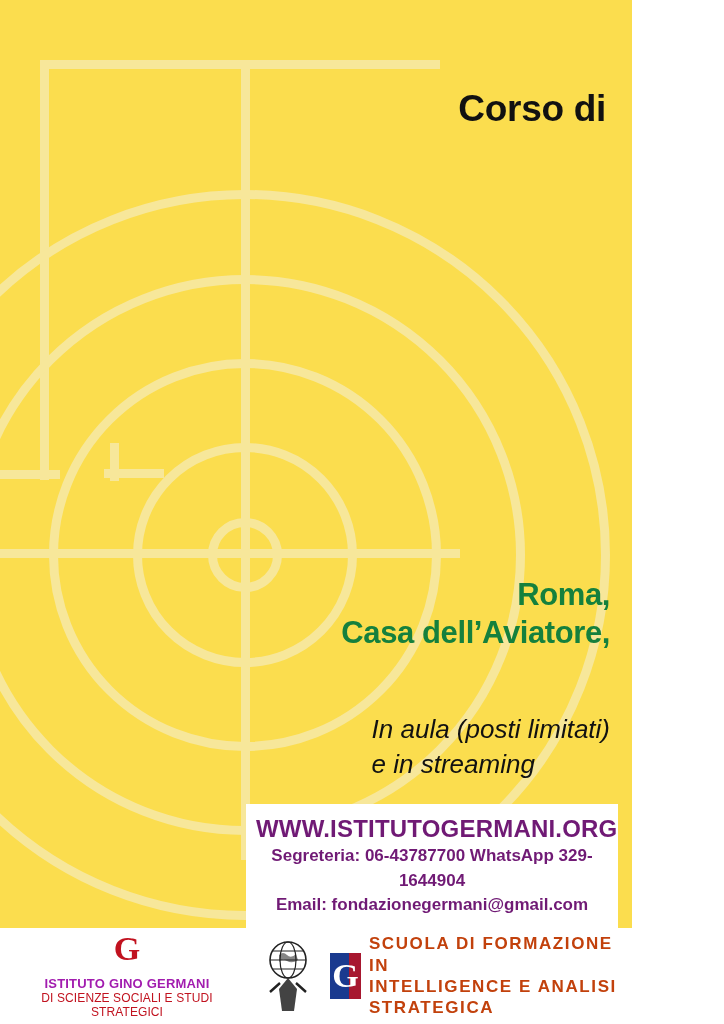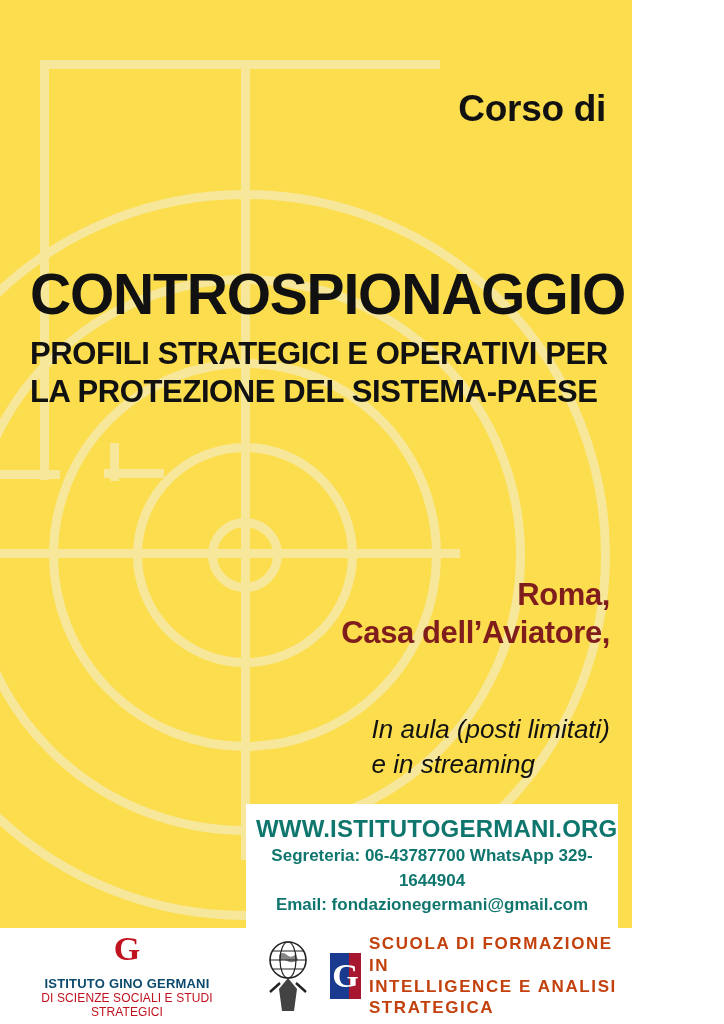--- a/index.html
+++ b/index.html
@@ -118,21 +118,21 @@
     font-weight: bold;
     line-height: 1.22;
     letter-spacing: -0.4px;
   }
 
   .event-block {
     position: absolute;
     right: 22px;
     top: 576px;
     text-align: right;
-    color: #7f1d1d;
+    color: #15803d;
     font-size: 31px;
     font-weight: bold;
     line-height: 1.24;
     letter-spacing: -0.4px;
   }
 
   .mode-block {
     position: absolute;
     right: 22px;
     top: 712px;
@@ -145,21 +145,21 @@
 
   .contact-box {
     position: absolute;
     left: 246px;
     right: 14px;
     top: 804px;
     background: #ffffff;
     padding: 9px 10px 11px 10px;
     box-sizing: border-box;
     text-align: center;
-    color: #0f766e;
+    color: #701a75;
   }
   .contact-box .url {
     font-size: 24px;
     font-weight: bold;
     letter-spacing: 0.2px;
     line-height: 1.3;
   }
   .contact-box .line {
     font-size: 17px;
     font-weight: bold;
@@ -195,21 +195,21 @@
     font-size: 34px;
     font-weight: bold;
     color: #c1121f;
     line-height: 0.95;
     font-family: "Liberation Serif", serif;
   }
   .logo-germani .l1 {
     font-size: 13px;
     font-weight: bold;
     letter-spacing: 0.2px;
-    color: #0c4a6e;
+    color: #a21caf;
     margin-top: 11px;
   }
   .logo-germani .l2 {
     font-size: 12px;
     font-weight: normal;
     letter-spacing: 0.1px;
     color: #c1121f;
   }
 
   .logo-globe {
@@ -277,27 +277,20 @@
     <div class="tick t2"></div>
     <div class="tick t3"></div>
   </div>
 
   <div class="content">
 
     <div class="header">
       <div class="line1">Corso di</div>
     </div>
 
-    <div class="title-block">
-      <div class="main-title">CONTROSPIONAGGIO</div>
-      <div class="subtitle">
-        <div>PROFILI STRATEGICI E OPERATIVI PER</div>
-        <div>LA PROTEZIONE DEL SISTEMA-PAESE</div>
-      </div>
-    </div>
 
     <div class="event-block">
       <div>Roma,</div>
       <div>Casa dell’Aviatore,</div>
     </div>
 
     <div class="mode-block">
       <div>In aula (posti limitati)</div>
       <div>e in streaming</div>
     </div>

